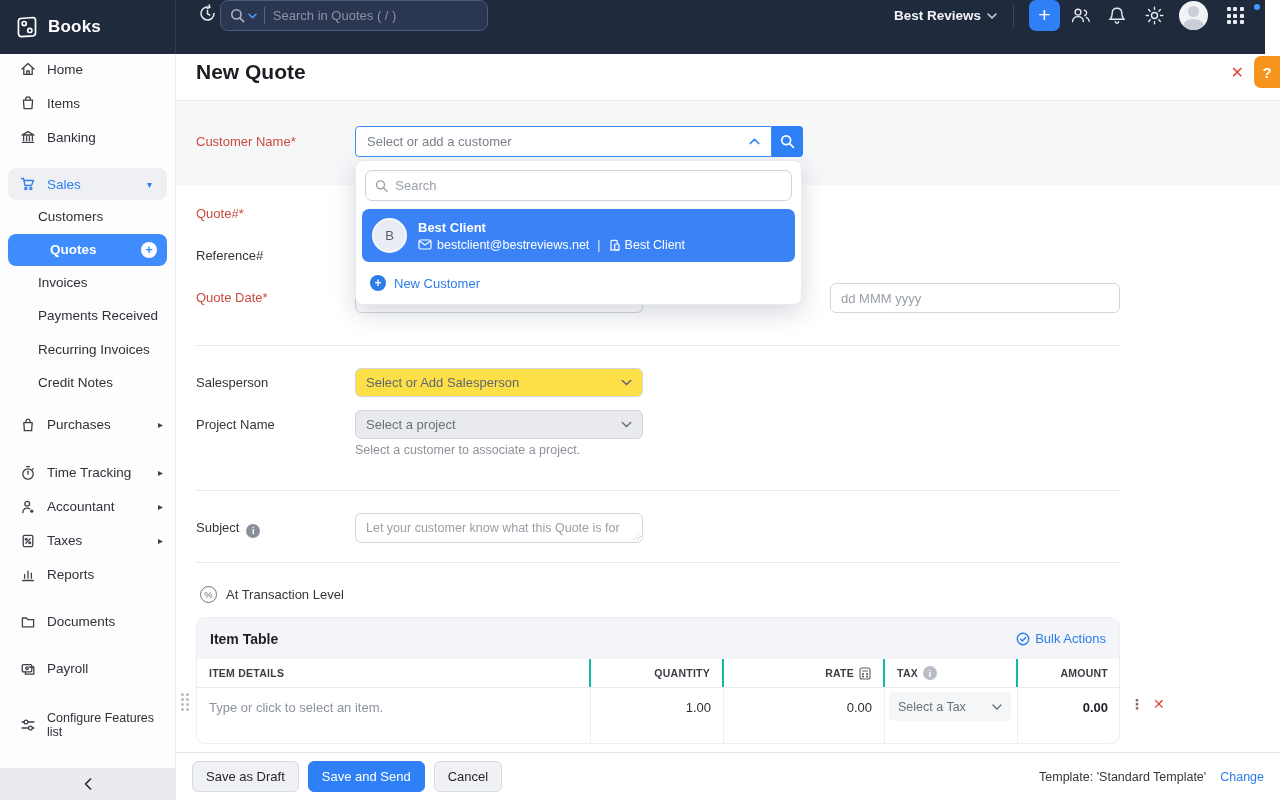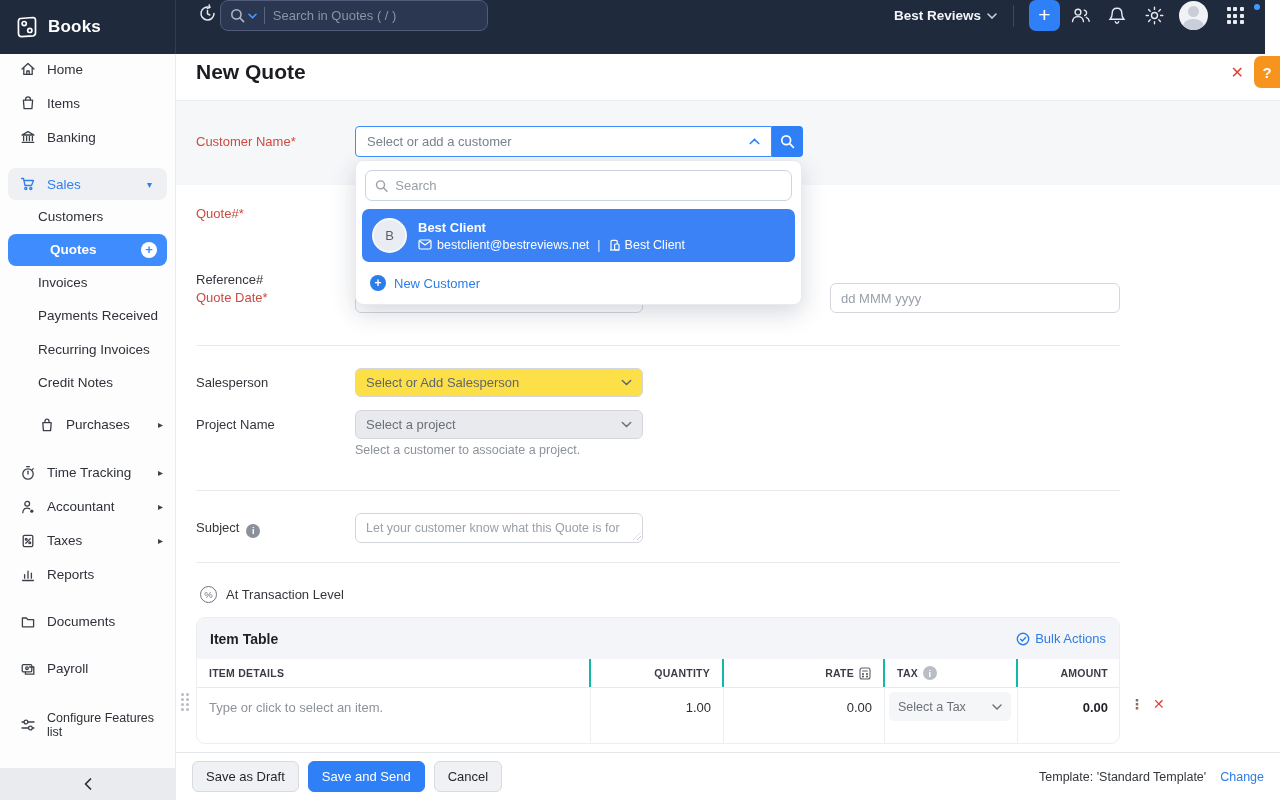--- a/index.html
+++ b/index.html
@@ -37,21 +37,21 @@
   .side-item { height:34px; display:flex; align-items:center; padding:0 12px 0 19px; color:#2e3138; font-size:13.5px; cursor:pointer; }
   .side-item .s-ico { width:17px; height:17px; margin-right:11px; flex:none; color:#3c4047; display:flex; align-items:center; justify-content:center; }
   .side-item .s-arrow { margin-left:auto; color:#3c4047; font-size:10px; }
   .sub-item { height:33.5px; display:flex; align-items:center; padding-left:38px; color:#2e3138; font-size:13.5px; cursor:pointer; }
   .pill { border-radius:8px; margin:0 8px; height:32px; }
   .pill-gray { background:#eef0f4; color:#2f80ed; padding-left:11px; }
   .pill-gray .s-ico { color:#2f80ed; }
   .pill-gray .s-arrow { color:#2f80ed; margin-right:3px;}
   .pill-blue { background:#3f8cfe; color:#fff; font-weight:700; padding-left:30px; display:flex; align-items:center; }
   .pill-blue .plus-circle { margin-left:auto; margin-right:10px; width:16px; height:16px; background:#fff; color:#3f8cfe; border-radius:50%; font-size:13px; font-weight:700; display:flex; align-items:center; justify-content:center; line-height:1; padding-bottom:1px; }
-  .mt14 { margin-top:14px; } .mt8 { margin-top:8px;margin-left:19px; } .mt13 { margin-top:13px; } .mt22 { margin-top:22px; }
+  .mt14 { margin-top:14px; } .mt8 { margin-top:8px; } .mt13 { margin-top:13px; } .mt22 { margin-top:22px; }
   .cfl { font-size:12.5px; }
   .side-footer { position:absolute; bottom:0; left:0; width:175px; height:32px; background:#e9ebef; display:flex; align-items:center; justify-content:center; cursor:pointer; }
 
   
   .main { position:absolute; top:43px; left:176px; width:1104px; bottom:0; background:#fff; }
   .page-header { position:absolute; top:0; left:0; right:0; height:58px; border-bottom:1px solid #ececef; display:flex; align-items:center; padding-left:20px; background:#fff; }
   .page-title { font-size:21px; font-weight:700; color:#1b1d22; }
   .close-x { position:absolute; right:36px; top:20px; color:#e2443a; font-size:16px; font-weight:700; cursor:pointer; }
   .help-tab { position:absolute; right:0; top:13px; width:26px; height:32px; background:#f7941e; border-radius:7px 0 0 7px; color:#fff; font-size:15px; font-weight:700; display:flex; align-items:center; justify-content:center; cursor:pointer; }
 
@@ -389,21 +389,21 @@
       </div>
       <div class="combo-search-btn">
         <svg width="15" height="15" viewBox="0 0 15 15" fill="none" stroke="#fff" stroke-width="1.7" stroke-linecap="round">
             <circle cx="6.2" cy="6.2" r="4.4"></circle>
             <path d="M9.7 9.7 L13.4 13.4"></path>
           </svg>
       </div>
     </div>
 
     <span class="field-label req" style="left:20px; top:163px;">Quote#*</span>
-    <span class="field-label" style="left:20px; top:205px;margin-top:24px;">Reference#</span>
+    <span class="field-label" style="left:20px; top:205px;">Reference#</span>
     <span class="field-label req" style="left:20px; top:247px;">Quote Date*</span>
     <input class="inp" style="position: absolute; left: 179px; top: 240px; width: 288px;" value="28 Feb 2025">
     <span class="field-label lbl-dim" style="left:507px; top:247px;">Expiry Date</span>
     <input class="inp" style="position: absolute; left: 654px; top: 240px; width: 290px;" placeholder="dd MMM yyyy">
 
     <div class="divider" style="top:302px;"></div>
 
     <span class="field-label" style="left:20px; top:332px;">Salesperson</span>
     <div class="sel" style="left:179px; top:325px; width:288px;">
       <span>Select or Add Salesperson</span>

